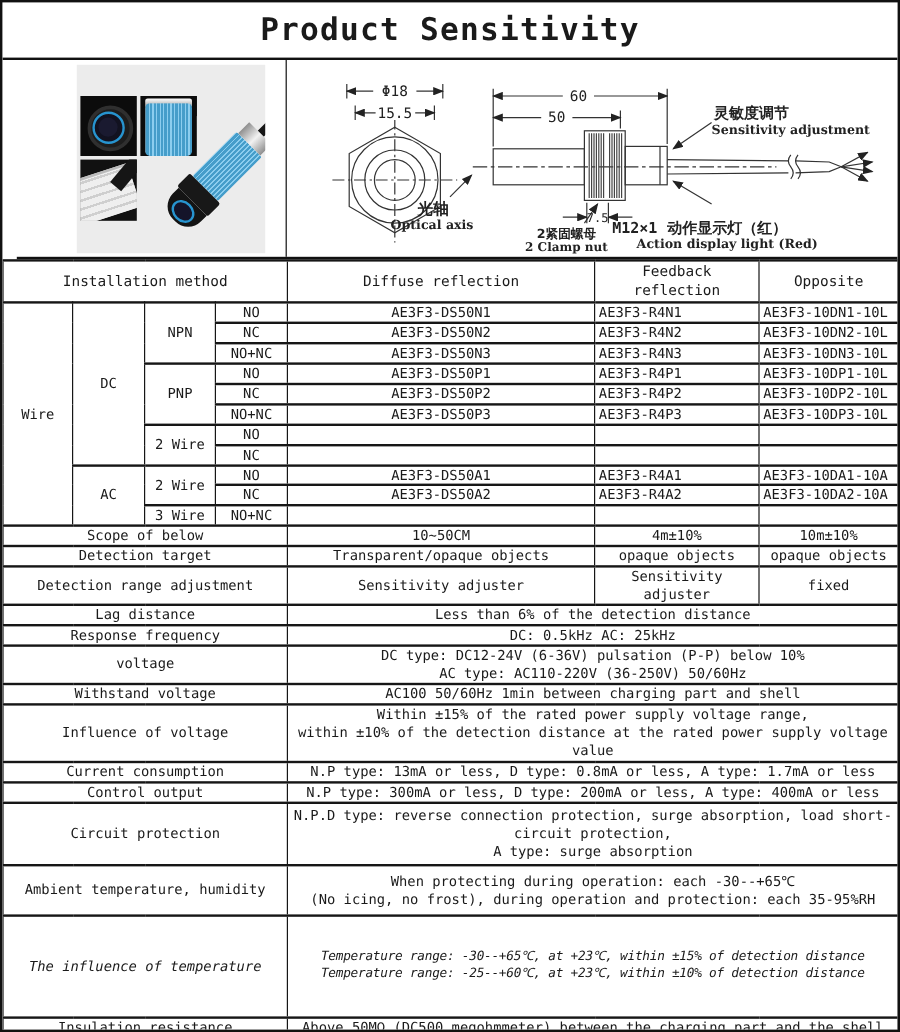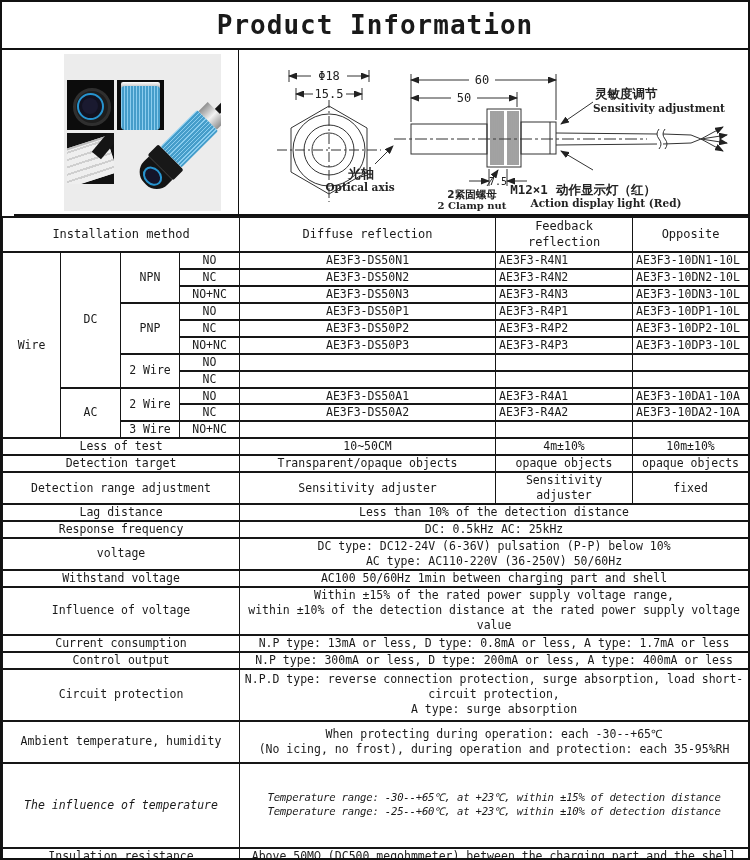--- a/index.html
+++ b/index.html
@@ -79,21 +79,21 @@
   .tight { font-size: 10.6px; letter-spacing: -0.2px; }
   tr.h16 { height: 16px; } tr.h32 { height: 20px; } tr.h42 { height: 42px; }
   tr.h48 { height: 48px; } tr.h52 { height: 52px; } tr.h66 { height: 85px; font-style: italic; }
 </style>
 </head>
 <body>
 
 <div class="page">
 
   <div class="title-row">
-    <span class="t">Product Information</span>
+    <span class="t">Product Sensitivity</span>
   </div>
 
   <div class="media-row">
 
     <div class="photo-cell">
       <div class="photo-panel">
         <div class="tile tile1">
           <div class="ring1"></div>
           <div class="ring2"></div>
           <div class="lens1"></div>
@@ -287,40 +287,40 @@
     </tr>
     <tr class="m">
       <td>3 Wire</td>
       <td>NO+NC</td>
       <td></td>
       <td class="la"></td>
       <td class="la"></td>
     </tr>
 
     <tr class="h16">
-      <td colspan="4">Less of test</td>
+      <td colspan="4">Scope of below</td>
       <td>10~50CM</td>
       <td>4m±10%</td>
       <td>10m±10%</td>
     </tr>
     <tr class="h16">
       <td colspan="4">Detection target</td>
       <td>Transparent/opaque objects</td>
       <td>opaque objects</td>
       <td>opaque objects</td>
     </tr>
     <tr class="h16">
       <td colspan="4">Detection range adjustment</td>
       <td>Sensitivity adjuster</td>
       <td>Sensitivity adjuster</td>
       <td>fixed</td>
     </tr>
     <tr class="h16">
       <td colspan="4">Lag distance</td>
-      <td colspan="3">Less than 10% of the detection distance</td>
+      <td colspan="3">Less than 6% of the detection distance</td>
     </tr>
     <tr class="h16">
       <td colspan="4">Response frequency</td>
       <td colspan="3">DC: 0.5kHz AC: 25kHz</td>
     </tr>
     <tr class="h32">
       <td colspan="4">voltage</td>
       <td colspan="3">DC type: DC12-24V (6-36V) pulsation (P-P) below 10%
 AC type: AC110-220V (36-250V) 50/60Hz</td>
     </tr>

